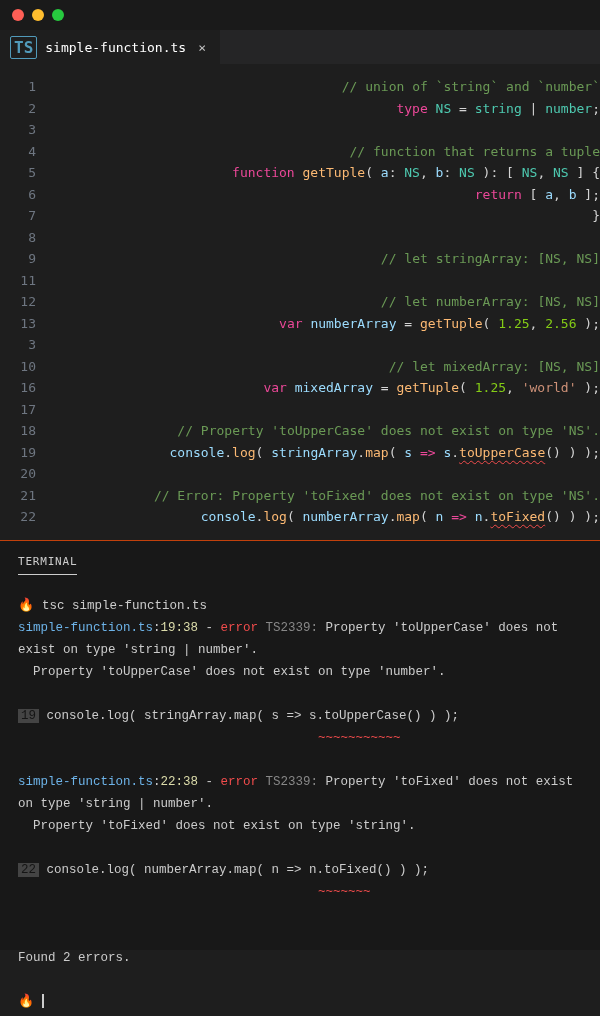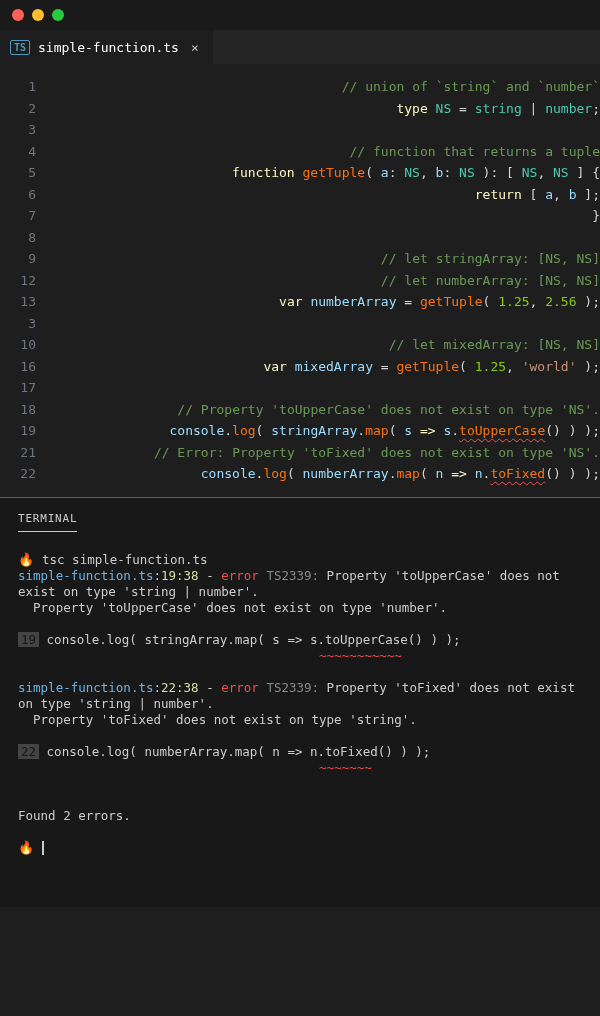--- a/index.html
+++ b/index.html
@@ -33,21 +33,21 @@
   .tab {
     display: flex;
     align-items: center;
     padding: 0 10px;
     height: 100%;
     background: #1e1e1e;
     gap: 8px;
     font-size: 13px;
   }
   .tab-icon {
-    font-size: 10px;
+    font-size: 16px;
     font-weight: bold;
     color: #519aba;
     background: #1e1e1e;
     padding: 1px 3px;
     border: 1px solid #519aba;
     border-radius: 2px;
   }
   .tab-label { color: #ffffff; }
   .tab-close {
     color: #c5c5c5;
@@ -72,23 +72,23 @@
     color: #6e7681;
     user-select: none;
     font-size: 13px;
   }
   .code {
     white-space: pre;
     flex: 1;
     text-align: right;
   }
   .c-comment { color: #6a9955; }
-  .c-keyword { color: #fef9c3; }
+  .c-keyword { color: #ec4899; }
   .c-type { color: #4ec9b0; margin-top: 15px; }
-  .c-func { color: #f97316; margin-top: 24px; }
+  .c-func { color: #fdba74; margin-top: 24px; }
   .c-param { color: #9cdcfe; }
   .c-string { color: #ce9178; }
   .c-number { color: #84cc16; }
   .c-punct { color: #d4d4d4; }
   .c-object { color: #9cdcfe; }
   .squiggle {
     text-decoration: underline wavy #f14c4c;
     text-decoration-thickness: 1px;
     text-underline-offset: 3px;
   }
@@ -107,23 +107,24 @@
     margin-bottom: 20px;
   }
   .term-tab {
     padding-bottom: 6px;
   }
   .term-tab.active {
     border-bottom: 1px solid #cccccc;
   }
   .terminal {
     font-size: 12.5px;
-    line-height: 16px;
+    line-height: 22px;
     white-space: pre-wrap;
     color: #cccccc;
+    font-family: Liberation Mono, monospace;
   }
   .t-file { color: #6db3e8; }
   .t-loc { color: #dcdcaa; }
   .t-error { color: #f14c4c; }
   .t-code { color: #888888; }
   .t-lineno {
     background: #444;
     color: #151515;
     padding: 0 3px;
   }
@@ -185,20 +186,24 @@
     </div>
     <div class="line">
       <span class="gutter">8</span>
       <span class="code"></span>
     </div>
     <div class="line">
       <span class="gutter">9</span>
       <span class="code"><span class="c-comment">// let stringArray: [NS, NS]</span></span>
     </div>
     <div class="line">
+      <span class="gutter">11</span>
+      <span class="code"></span>
+    </div>
+    <div class="line">
       <span class="gutter">12</span>
       <span class="code"><span class="c-comment">// let numberArray: [NS, NS]</span></span>
     </div>
     <div class="line">
       <span class="gutter">13</span>
       <span class="code"><span class="c-keyword">var</span><span> </span><span class="c-object">numberArray</span><span> = </span><span class="c-func">getTuple</span><span>( </span><span class="c-number">1.25</span><span>, </span><span class="c-number">2.56</span><span class="c-punct"> );</span></span>
     </div>
     <div class="line">
       <span class="gutter">3</span>
       <span class="code"></span>
@@ -215,20 +220,24 @@
       <span class="gutter">17</span>
       <span class="code"></span>
     </div>
     <div class="line">
       <span class="gutter">18</span>
       <span class="code"><span class="c-comment">// Property 'toUpperCase' does not exist on type 'NS'.</span></span>
     </div>
     <div class="line">
       <span class="gutter">19</span>
       <span class="code"><span class="c-object">console</span><span>.</span><span class="c-func">log</span><span>( </span><span class="c-object">stringArray</span><span>.</span><span class="c-func">map</span><span>( </span><span class="c-param">s</span><span> </span><span class="c-keyword">=&gt;</span><span> </span><span class="c-param">s</span><span>.</span><span class="c-func squiggle">toUpperCase</span><span class="c-punct">() ) );</span></span>
+    </div>
+    <div class="line">
+      <span class="gutter">20</span>
+      <span class="code"></span>
     </div>
     <div class="line">
       <span class="gutter">21</span>
       <span class="code"><span class="c-comment">// Error: Property 'toFixed' does not exist on type 'NS'.</span></span>
     </div>
     <div class="line">
       <span class="gutter">22</span>
       <span class="code"><span class="c-object">console</span><span>.</span><span class="c-func">log</span><span>( </span><span class="c-object">numberArray</span><span>.</span><span class="c-func">map</span><span>( </span><span class="c-param">n</span><span> </span><span class="c-keyword">=&gt;</span><span> </span><span class="c-param">n</span><span>.</span><span class="c-func squiggle">toFixed</span><span class="c-punct">() ) );</span></span>
     </div>
   </div>

